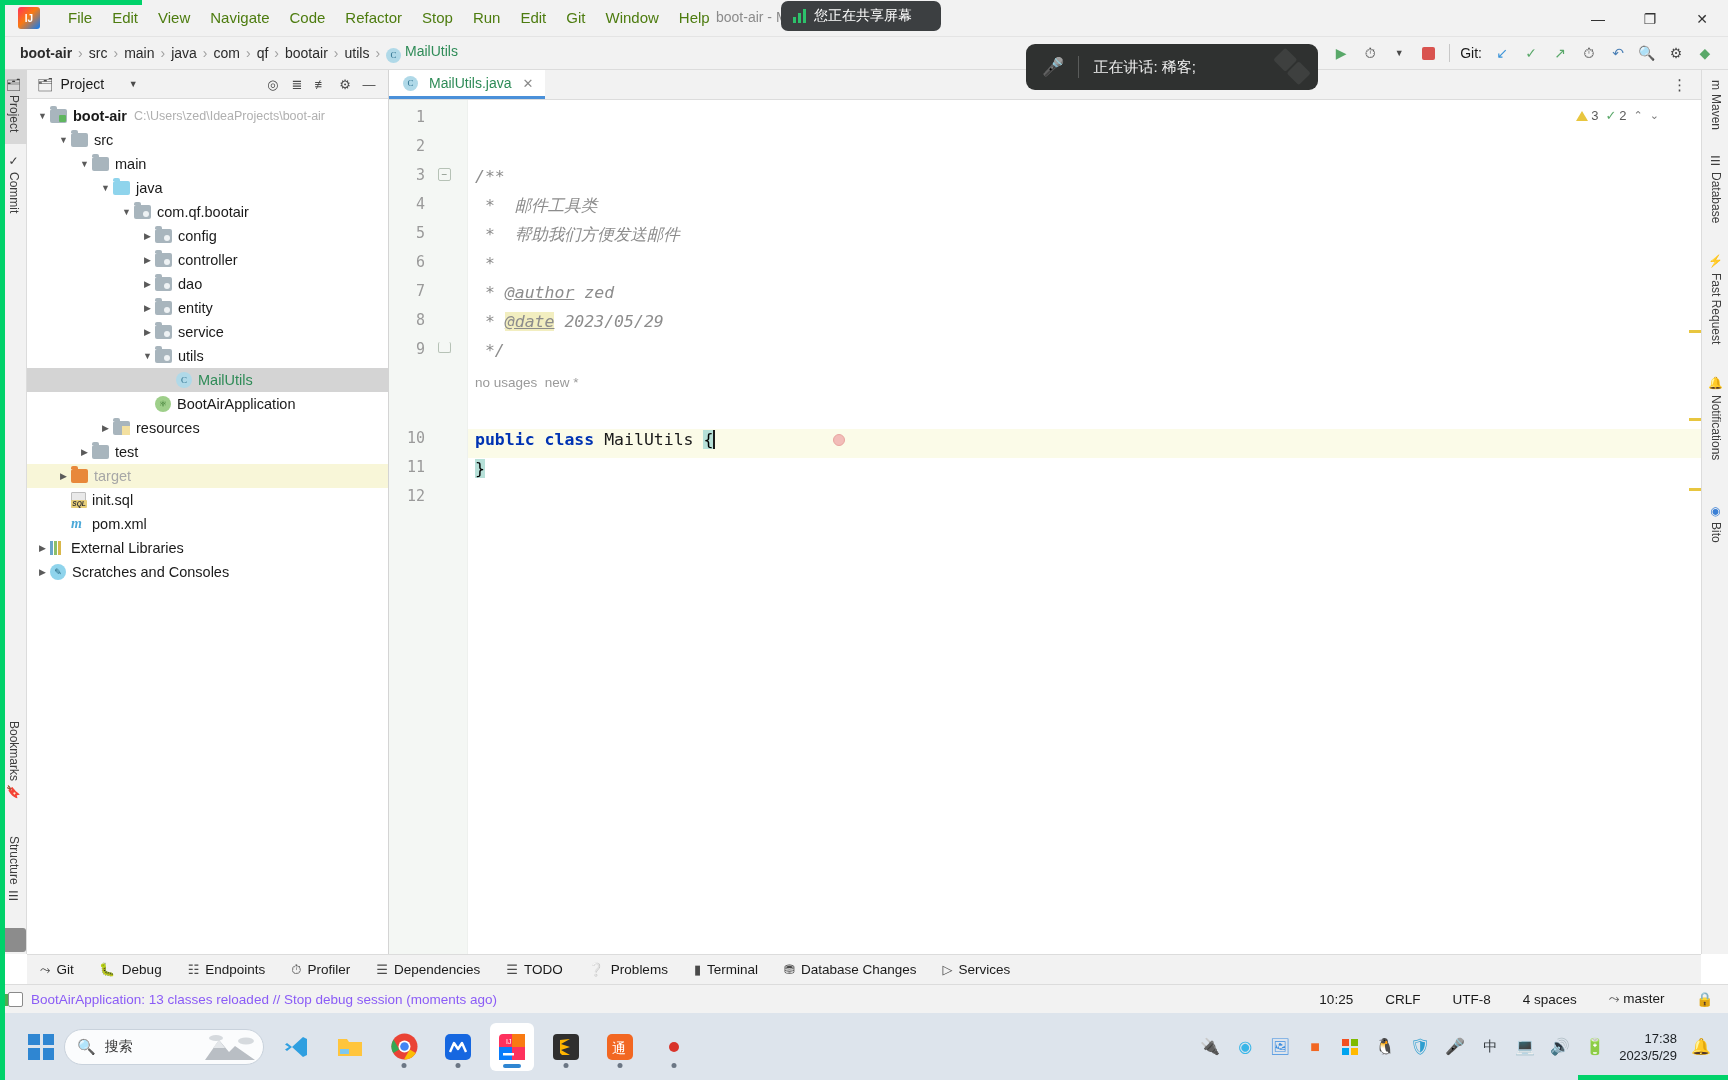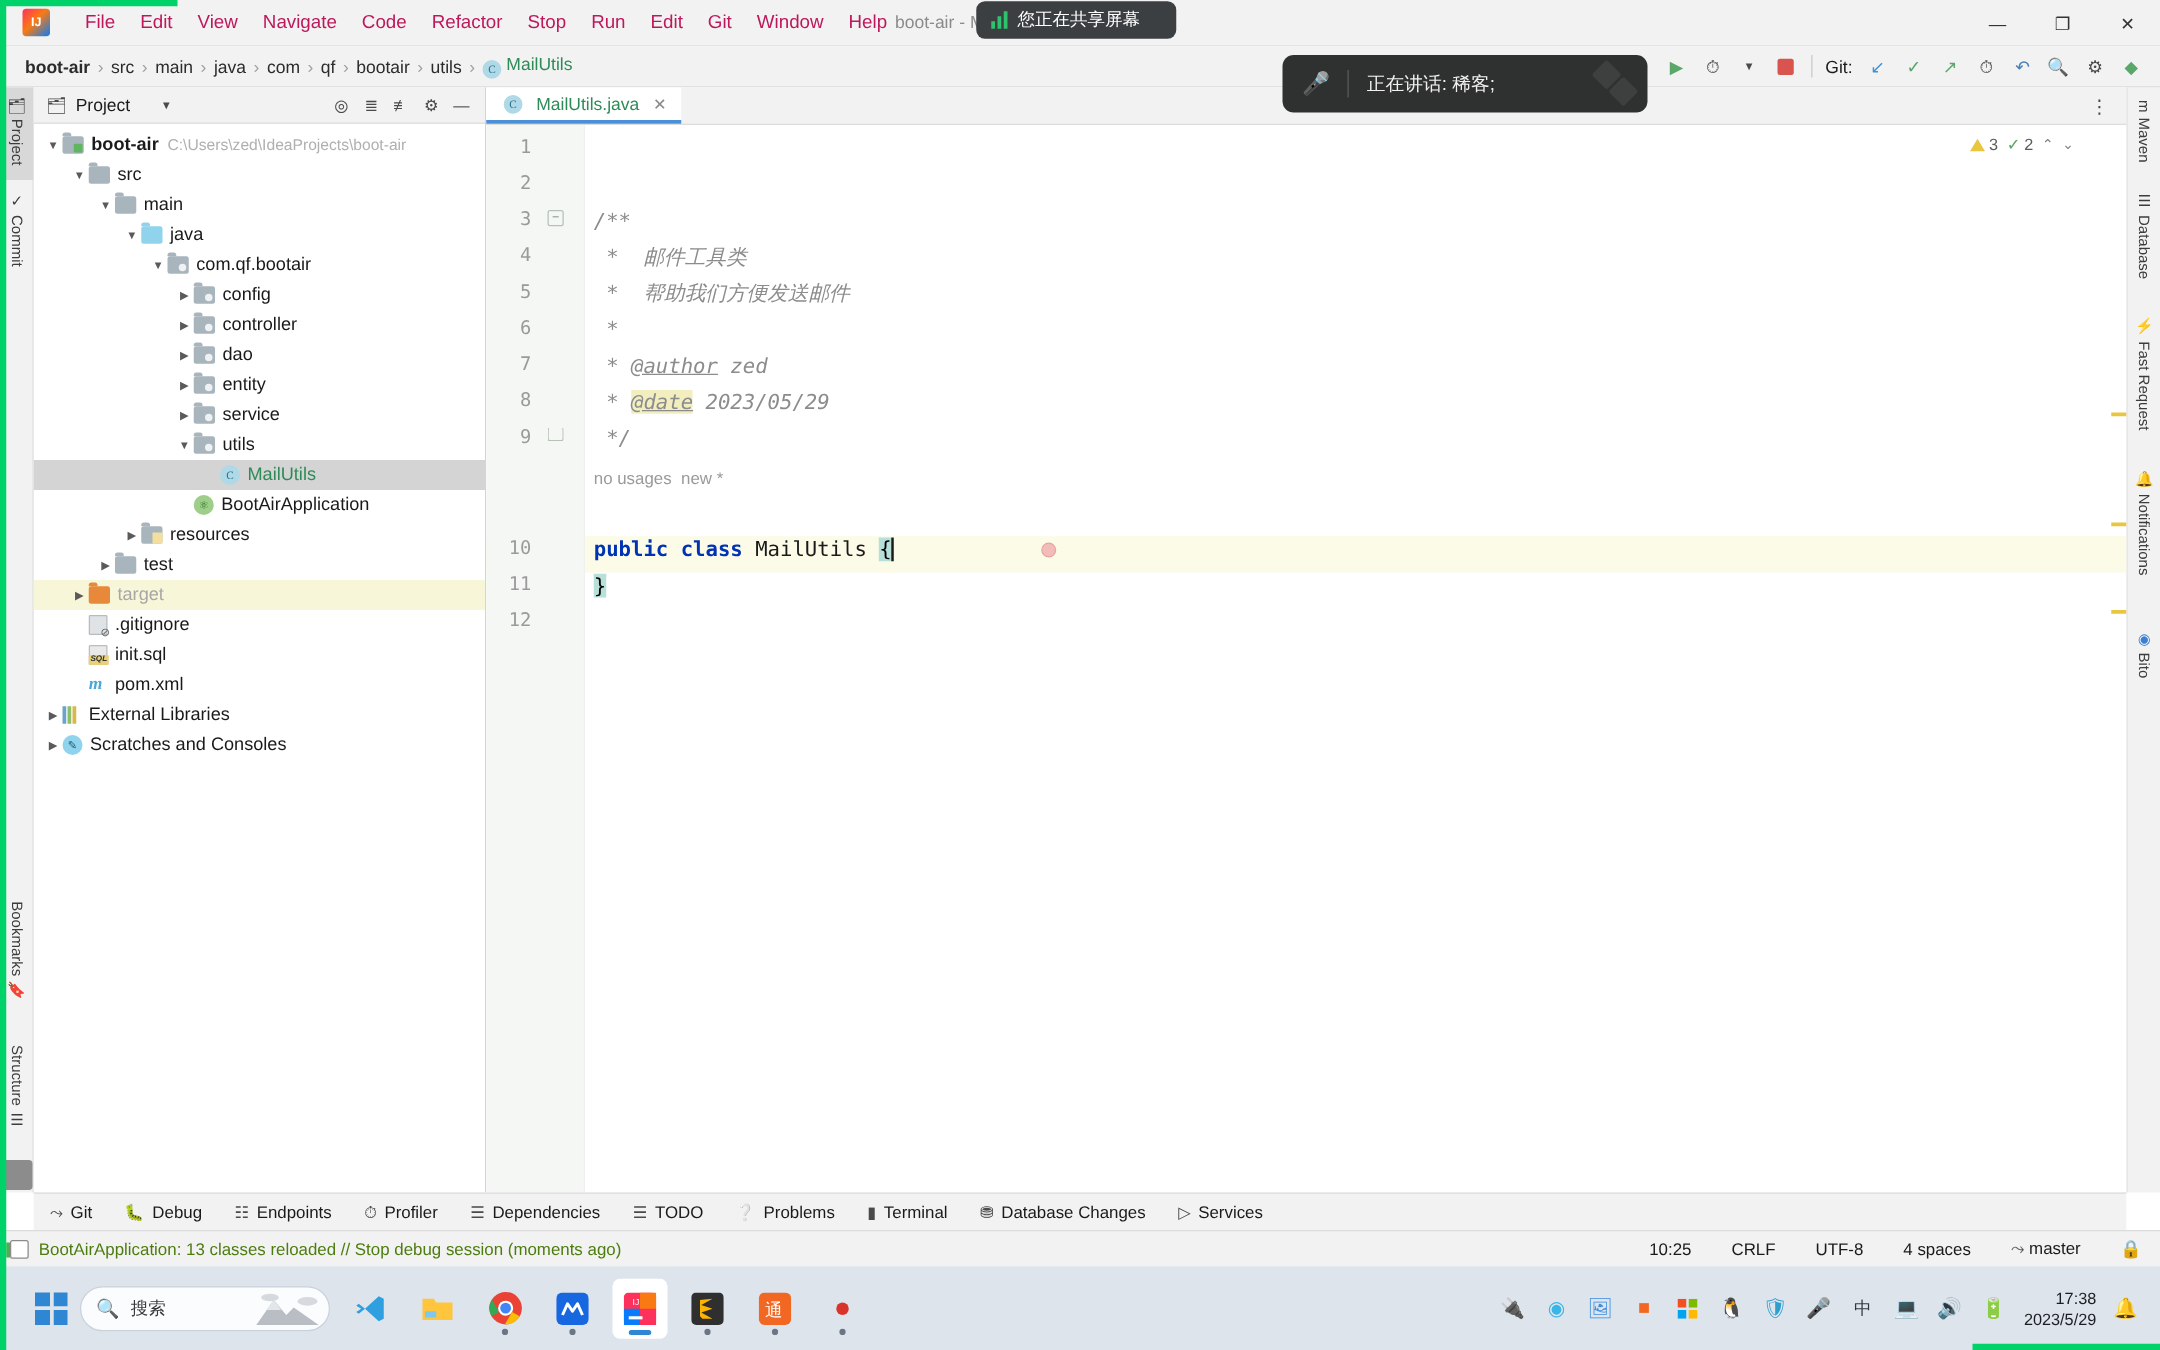--- a/index.html
+++ b/index.html
@@ -27,21 +27,21 @@
     border-radius:3px; position:relative; overflow:hidden;
     background:linear-gradient(135deg,#fe315d 0%,#f97a12 45%,#087cfa 100%);
     flex:none;
   }
   .idea-logo::after{
     content:"IJ"; position:absolute; inset:0; color:#fff; font-size:10px;
     font-weight:bold; display:flex; align-items:center; justify-content:center;
     font-family:"Liberation Sans",sans-serif;
   }
   .menu-item {
-    font-size:15px; color:#be185d; padding:3px 10px; cursor:default;
+    font-size:15px; color:#4d7c0f; padding:3px 10px; cursor:default;
     white-space:nowrap; line-height:18px;
   }
   .win-title {
     position:absolute; left:716px; top:9px;
     font-size:14px; color:#8b8b8b; white-space:nowrap;
   }
   .win-ctrls { position:absolute; right:0; top:0; height:37px; display:flex; }
   .win-btn {
     width:52px; height:37px; display:flex; align-items:center; justify-content:center;
     font-size:14px; color:#333;
@@ -248,21 +248,21 @@
     border-top:1px solid #dcdcdc;
   }
   .bt { display:flex; align-items:center; gap:6px; padding:0 13px; font-size:13.5px; color:#1a1a1a; height:30px; }
   .bt .bico { font-size:13px; color:#4a4a4a; }
 
   
   .statusbar {
     position:absolute; left:0; top:984px; width:1728px; height:29px;
     background:#f2f2f2; display:flex; align-items:center; border-top:1px solid #dcdcdc;
   }
-  .sb-left { display:flex; align-items:center; gap:8px; margin-left:8px; font-size:13.5px; color:#4d7c0f; }
+  .sb-left { display:flex; align-items:center; gap:8px; margin-left:8px; font-size:13.5px; color:#8b5cf6; }
   .sb-ico { width:15px;height:15px;border:1px solid #8a8a8a;border-radius:2px;display:inline-block;position:relative;background:#fff; }
   .sb-ico::after{content:"";position:absolute;left:-4px;top:1px;width:3px;height:12px;background:#4caf50;}
   .sb-right { margin-left:auto; display:flex; align-items:center; gap:32px; margin-right:14px; font-size:13.5px; color:#1a1a1a; }
   .lock-ico { font-size:14px; color:#5a5a5a; }
 
   
   .taskbar {
     position:absolute; left:0; top:1013px; width:1728px; height:67px;
     background:#dde4ec; display:flex; align-items:center;
   }
@@ -548,25 +548,20 @@
         <span class="fico folder"></span>
         <span>test</span>
       </div>
 
       <div class="row hl">
         <span class="arrow" style="margin-left:29px">▶</span>
         <span class="fico folder orange"></span>
         <span class="lbl-grey">target</span>
       </div>
 
-      <div class="row">
-        <span class="arrow none" style="margin-left:29px">▶</span>
-        <span class="gitico"></span>
-        <span>.gitignore</span>
-      </div>
 
 
       <div class="row">
         <span class="arrow none" style="margin-left:29px">▶</span>
         <span class="filei">
             <i class="tag sql">SQL</i>
           </span>
         <span>init.sql</span>
       </div>
 

